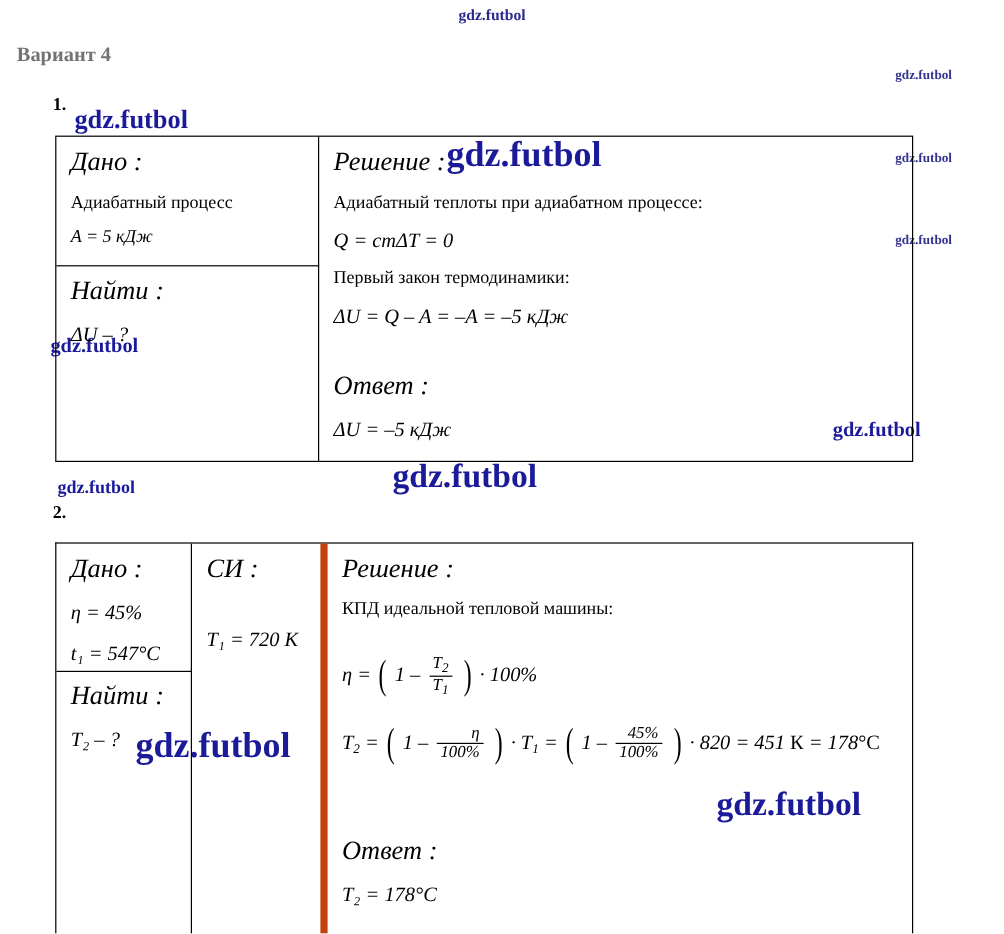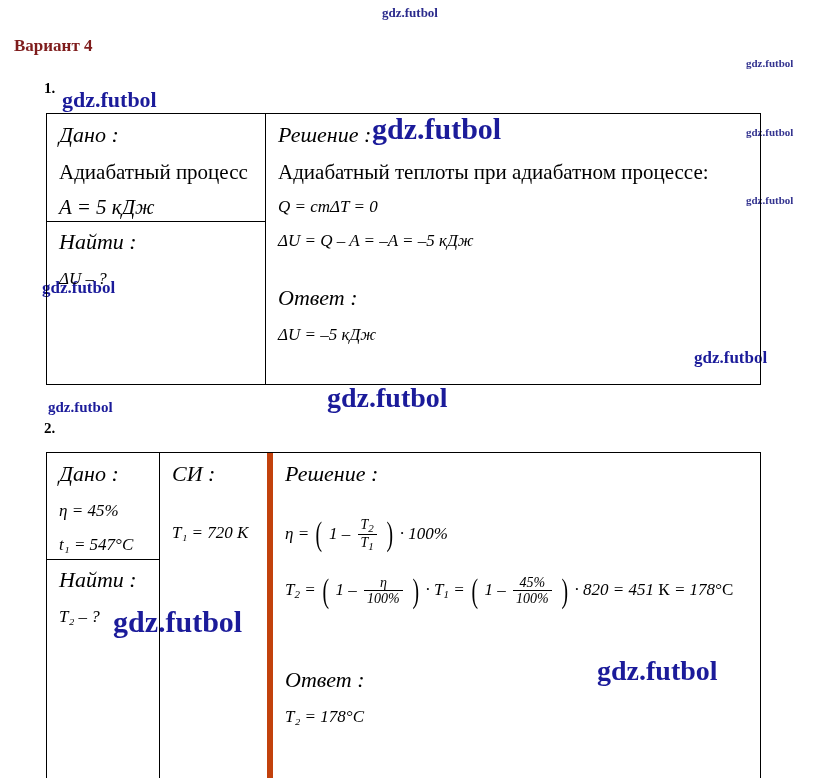--- a/index.html
+++ b/index.html
@@ -27,21 +27,21 @@
   .wm.small { color: #2a2a8c; font-weight: bold; }
   .wm.grey { color: #33338f; }
 
   .variant-title {
     position: absolute;
     left: 14px;
     top: 36px;
     font-family: "Liberation Serif", serif;
     font-weight: bold;
     font-size: 17px;
-    color: #7f1d1d;
+    color: #737373;
   }
 
   .task-num {
     position: absolute;
     font-family: "Liberation Serif", serif;
     font-weight: bold;
     font-size: 15px;
   }
 
   
@@ -63,21 +63,21 @@
   }
   .tbl1 .hr {
     position: absolute;
     left: 0; width: 219px;
     border-top: 1px solid #000;
   }
   .cellpad { padding: 8px 12px; }
 
   .it { font-style: italic; }
   .line {
-    font-size: 21px;
+    font-size: 15px;
     line-height: 1.0;
     margin: 0 0 14px 0;
     white-space: nowrap;
   }
   .lbl {
     font-style: italic;
     font-size: 22px;
     margin: 0 0 14px 0;
   }
 
@@ -90,21 +90,21 @@
     vertical-align: -0.28em;
   }
   .frac {
     display: inline-block;
     vertical-align: middle;
     text-align: center;
     font-size: 14px;
     line-height: 1.12;
     margin: 0 3px;
   }
-  .frac .num { display: block; border-bottom: 1px solid #000; padding: 0 3px; }
+  .frac .num { display: block; border-bottom: 1px solid #000; padding: 0 3px; text-align: right; }
   .frac .den { display: block; padding: 0 3px; }
   .paren {
     display: inline-block;
     font-size: 34px;
     font-style: normal;
     vertical-align: middle;
     line-height: 0.85;
     transform: scaleX(0.58);
     font-family: "Liberation Serif", serif;
   }
@@ -174,20 +174,21 @@
     <div class="cellpad" style="position:absolute; top:107px; left:0; width:219px;">
       <div class="lbl">Найти :</div>
       <div class="math">ΔU – ?</div>
     </div>
   </div>
 
   <div style="position:absolute; left:219px; top:0; right:0; height:100%;" class="cellpad">
     <div class="lbl">Решение :</div>
     <div class="line">Адиабатный теплоты при адиабатном процессе:</div>
     <div class="math" style="margin-bottom:14px;">Q = cmΔT = 0</div>
+    <div class="line">Первый закон термодинамики:</div>
     <div class="math" style="margin-bottom:14px;">ΔU = Q – A = –A = –5 кДж</div>
     <div class="lbl" style="margin-top:34px;">Ответ :</div>
     <div class="math">ΔU = –5 кДж</div>
   </div>
 </div>
 
 <div class="task-num" style="left:44px; top:420px;">2.</div>
 
 <div class="tbl2">
 
@@ -207,20 +208,21 @@
   <div class="c2">
     <div class="cellpad">
       <div class="lbl">СИ :</div>
       <div class="math" style="margin-top:36px;">T₁ = 720 К</div>
     </div>
   </div>
 
   <div class="c3">
     <div class="cellpad">
       <div class="lbl">Решение :</div>
+      <div class="line">КПД идеальной тепловой машины:</div>
 
       <div class="math nowrap" style="margin:30px 0 22px 0;">
         <span class="it">η</span> =
         <span class="paren">(</span>
         1 –
         <span class="frac"><span class="num"><span class="it">T</span><sub>2</sub></span><span class="den"><span class="it">T</span><sub>1</sub></span></span>
         <span class="paren">)</span>
         · 100%
       </div>
 

